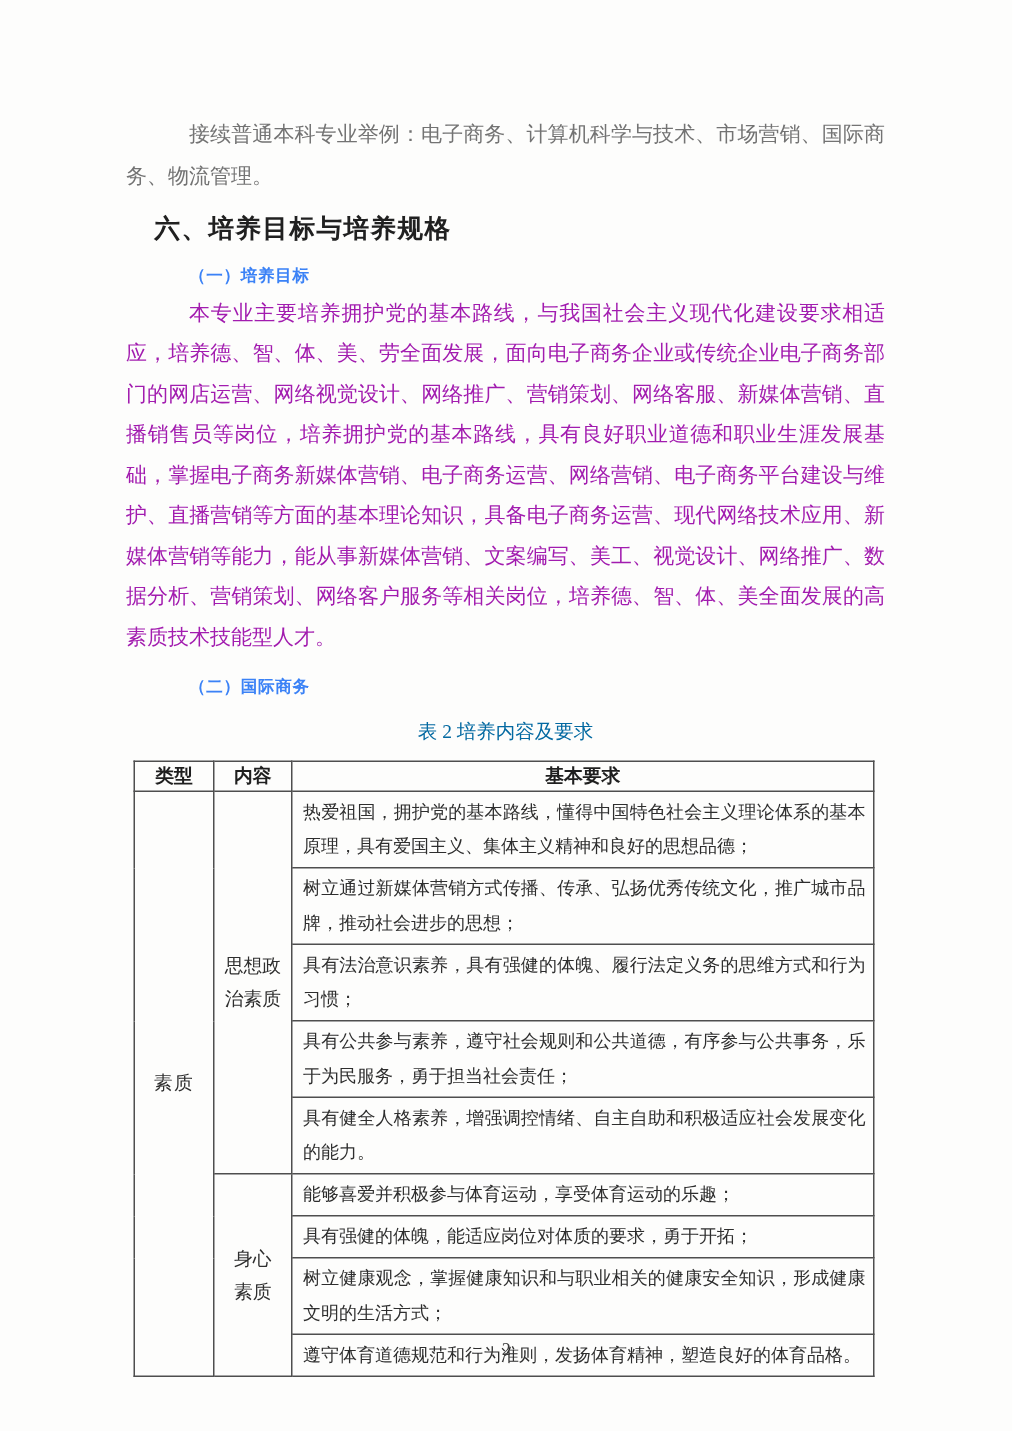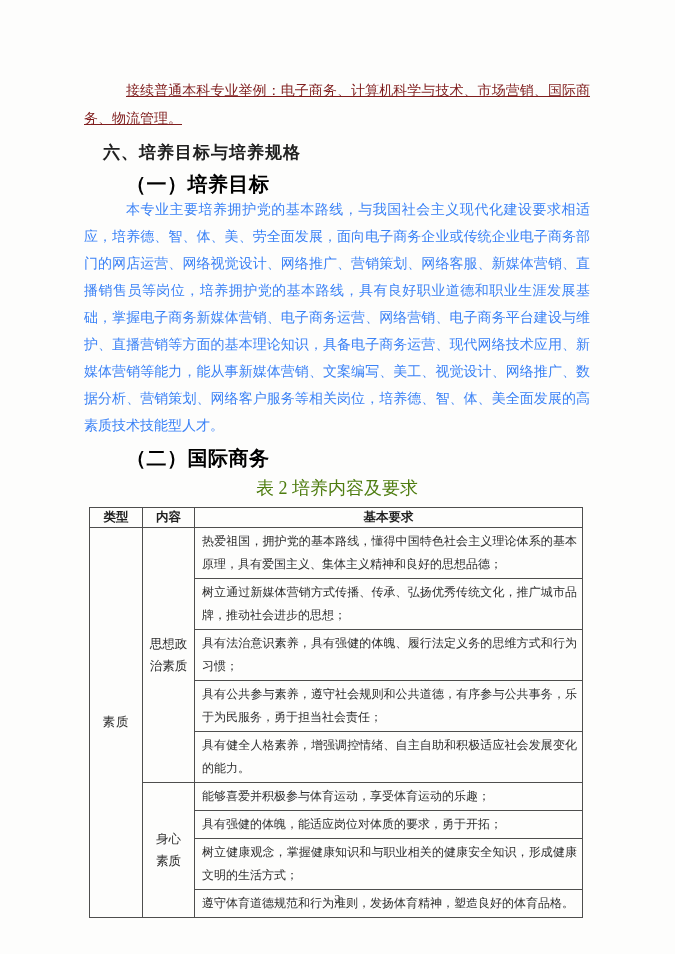--- a/index.html
+++ b/index.html
@@ -19,55 +19,54 @@
   }
   .content {
     padding: 77px 85px 0 84px;
   }
   .intro-para {
     margin: 0;
     font-size: 14px;
     line-height: 28px;
     text-indent: 42px;
     text-align: justify;
-    color: #7f1d1d;
-    text-decoration: underline;
+    color: #737373;
   }
   .section-heading {
     margin: 8px 0 6px 19px;
     font-family: "Liberation Sans", "DejaVu Sans", sans-serif;
     font-size: 17px;
     line-height: 24px;
     font-weight: bold;
     color: #202020;
     letter-spacing: 1px;
   }
   .sub-heading {
     margin: 8px 0 0 42px;
     font-family: "Liberation Sans", "DejaVu Sans", sans-serif;
-    font-size: 20px;
+    font-size: 11px;
     line-height: 22px;
     font-weight: bold;
-    color: #000000;
+    color: #3b82f6;
     letter-spacing: 0.5px;
   }
   .objective-para {
     margin: 1px 0 0;
     font-size: 14px;
     line-height: 27px;
     text-indent: 42px;
     text-align: justify;
-    color: #3b82f6;
+    color: #a21caf;
   }
   .table-caption {
     margin: 9px 0 0;
     text-align: center;
-    font-size: 18px;
+    font-size: 13px;
     line-height: 20px;
-    color: #4d7c0f;
+    color: #0369a1;
   }
   table.req-table {
     margin: 9px 0 0 5px;
     width: 494px;
     border-collapse: collapse;
     table-layout: fixed;
     font-size: 12px;
     color: #2e2e2e;
   }
   .req-table th,

